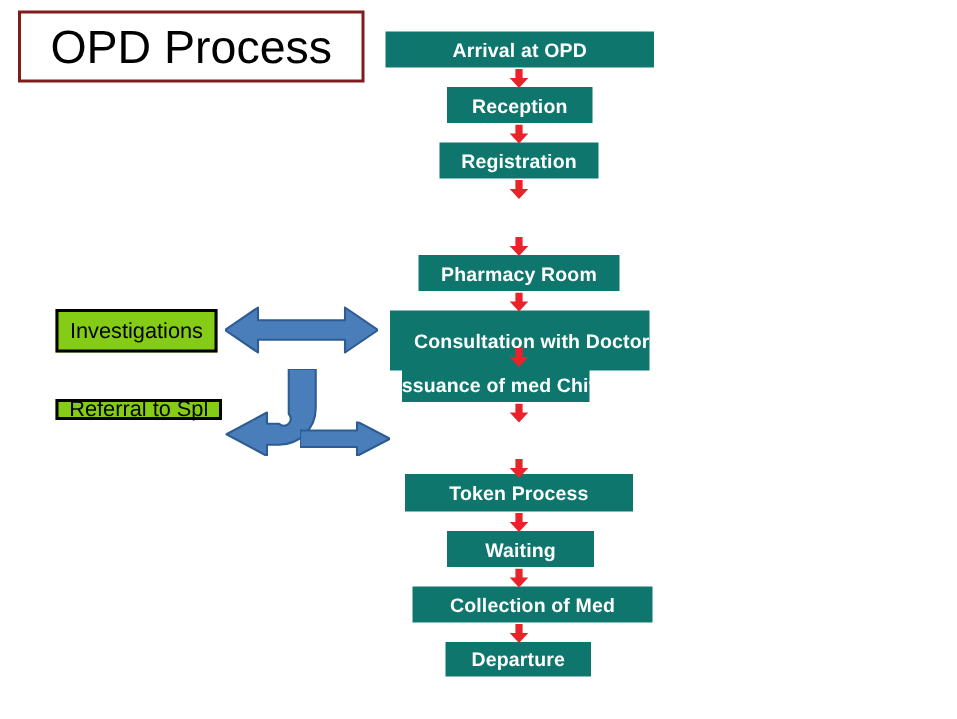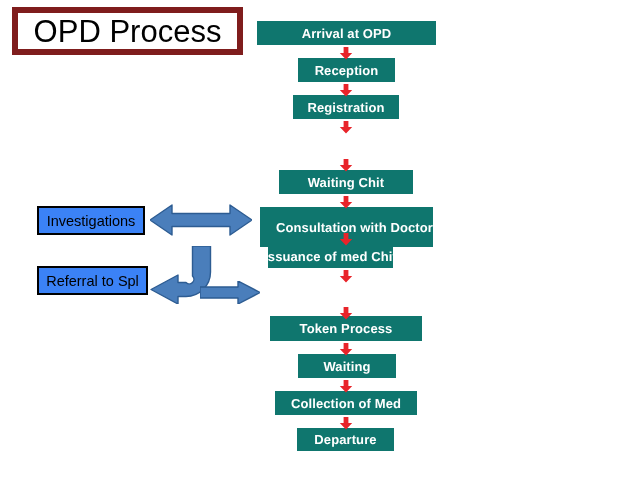--- a/index.html
+++ b/index.html
@@ -18,21 +18,21 @@
     overflow: hidden;
   }
 
   
   #title-box {
     position: absolute;
     left: 12px;
     top: 7px;
     width: 231px;
     height: 48px;
-    border: 6px solid #7f1d1d;
+    border: 2px solid #7f1d1d;
     background: #ffffff;
     box-sizing: border-box;
     display: flex;
     align-items: center;
     justify-content: center;
   }
   #title-text {
     font-family: "Liberation Sans", sans-serif;
     font-size: 31px;
     font-weight: 400;
@@ -63,21 +63,21 @@
   .red-arrow {
     position: absolute;
     width: 14px;
     height: 13px;
     overflow: visible;
   }
 
   
   .side-box {
     position: absolute;
-    background: #3b82f6;
+    background: #84cc16;
     border: 2px solid #000000;
     box-sizing: border-box;
     display: flex;
     align-items: center;
     justify-content: center;
     font-family: "Liberation Sans", sans-serif;
     font-size: 14.5px;
     font-weight: 400;
     color: #000000;
     white-space: nowrap;
@@ -98,32 +98,32 @@
     <span id="title-text">OPD Process</span>
   </div>
 
   <div class="flow-box" style="left:257px; top:21px; width:179px; height:24px;">Arrival at OPD</div>
 
   <div class="flow-box" style="left:298px; top:58px; width:97px; height:24px;">Reception</div>
 
   <div class="flow-box" style="left:293px; top:95px; width:106px; height:24px;">Registration</div>
 
 
-  <div class="flow-box" style="left:279px; top:170px; width:134px; height:24px;">Waiting Chit</div>
+  <div class="flow-box" style="left:279px; top:170px; width:134px; height:24px;">Pharmacy Room</div>
 
   <div class="flow-box" style="left:260px; top:207px; width:173px; height:40px;padding-left:16px;">Consultation with Doctor</div>
 
   <div class="flow-box" style="left:268px; top:244px; width:125px; height:24px;">Issuance of med Chit</div>
 
 
   <div class="flow-box" style="left:270px; top:316px; width:152px; height:25px;">Token Process</div>
 
   <div class="flow-box" style="left:298px; top:354px; width:98px; height:24px;">Waiting</div>
 
-  <div class="flow-box" style="left:275px; top:391px; width:142px; height:24px;">Collection of Med</div>
+  <div class="flow-box" style="left:275px; top:391px; width:160px; height:24px;">Collection of Med</div>
 
   <div class="flow-box" style="left:297px; top:428px; width:97px; height:23px;">Departure</div>
 
   <div class="red-arrow" style="left:339px; top:46px;">
     <svg width="14" height="13" viewBox="0 0 14 13">
         <path d="M4.6 0 H9.4 V6.0 H13.2 L7 12.6 L0.8 6.0 H4.6 Z" fill="#e8242a"></path>
       </svg>
   </div>
   <div class="red-arrow" style="left:339px; top:83px;">
     <svg width="14" height="13" viewBox="0 0 14 13">
@@ -171,21 +171,21 @@
       </svg>
   </div>
   <div class="red-arrow" style="left:339px; top:416px;">
     <svg width="14" height="13" viewBox="0 0 14 13">
         <path d="M4.6 0 H9.4 V6.0 H13.2 L7 12.6 L0.8 6.0 H4.6 Z" fill="#e8242a"></path>
       </svg>
   </div>
 
   <div class="side-box" style="left:37px; top:206px; width:108px; height:29px;">Investigations</div>
 
-  <div class="side-box" style="left:37px; top:266px; width:111px; height:29px;">Referral to Spl</div>
+  <div class="side-box" style="left:37px; top:266px; width:111px; height:14px;">Referral to Spl</div>
 
   <div class="blue-arrow" style="left:150px; top:203px; width:102px; height:34px;">
     <svg width="102" height="34" viewBox="0 0 102 34">
       <path d="M0 17 L22 2 V10.5 H80 V2 L102 17 L80 32 V23.5 H22 V32 Z" fill="#4a7ebb" stroke="#2d5c92" stroke-width="1.4" stroke-linejoin="round"></path>
     </svg>
   </div>
 
   <div class="blue-arrow" style="left:147px; top:246px; width:72px; height:58px;">
     <svg width="72" height="58" viewBox="0 0 72 58">
       <path d="M45.5 0

